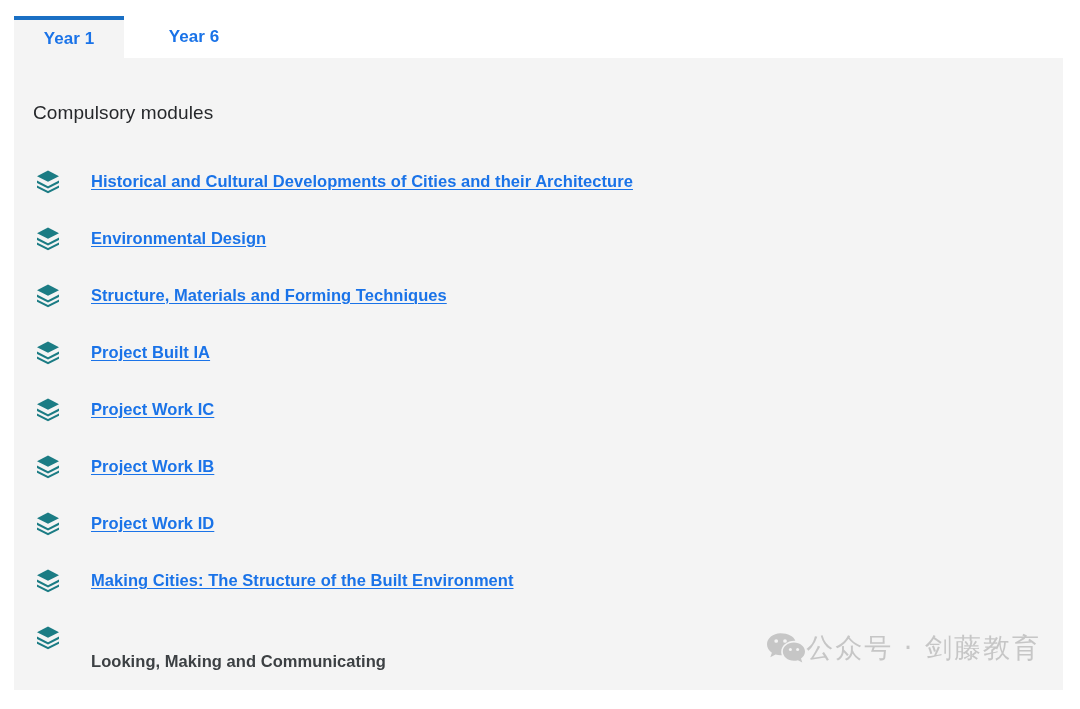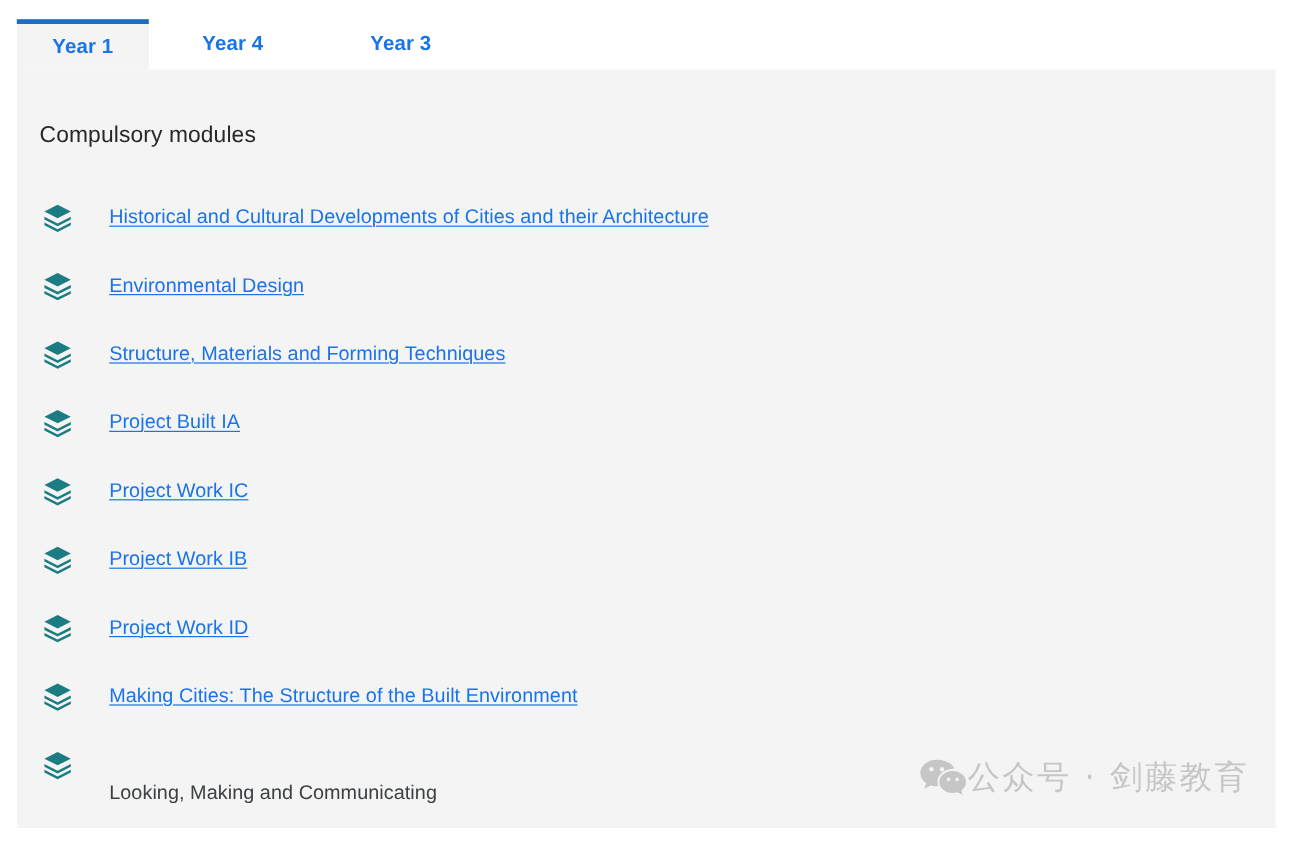--- a/index.html
+++ b/index.html
@@ -106,20 +106,21 @@
     height: 26px;
     display: block;
   }
 
   .module-label {
     position: absolute;
     left: 77px;
     font-size: 16.5px;
     line-height: 22px;
     letter-spacing: .05px;
+    font-weight: bold;
   }
 
   a.module-label {
     color: #1a73e8;
     text-decoration: underline;
     text-underline-offset: 2px;
     text-decoration-thickness: 1px;
     cursor: pointer;
   }
 
@@ -158,24 +159,21 @@
 </head>
 <body>
 
 <div class="page">
 
   <div class="tabbar">
     <div class="tab active">
       <span>Year 1</span>
     </div>
     <div class="tab inactive">
-      <span>Year 4</span>
-    </div>
-    <div class="tab inactive">
-      <span>Year 3</span>
+      <span>Year 6</span>
     </div>
   </div>
 
   <div class="panel">
 
     <div class="panel-title">Compulsory modules</div>
 
     <div class="module-list">
 
       <div class="module-row">

